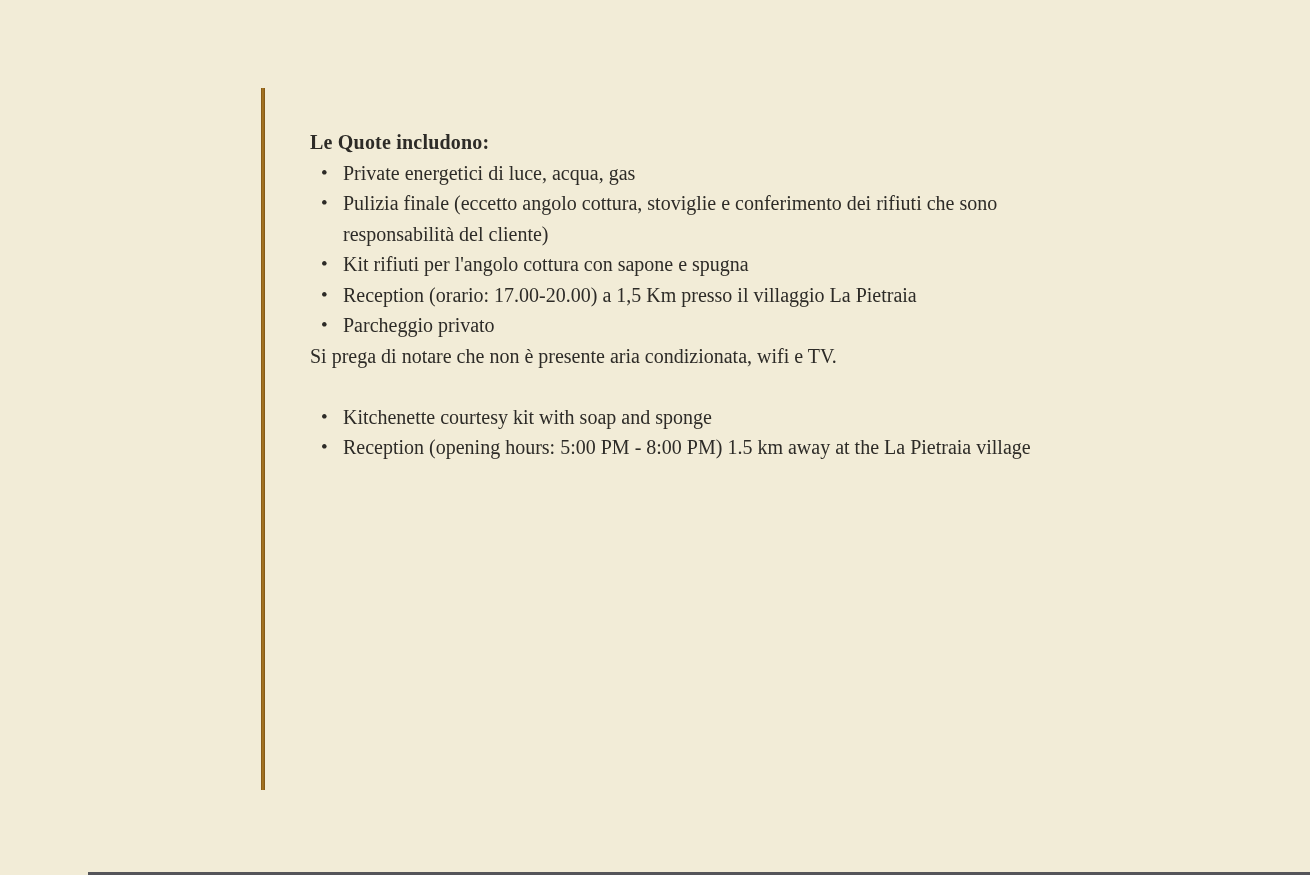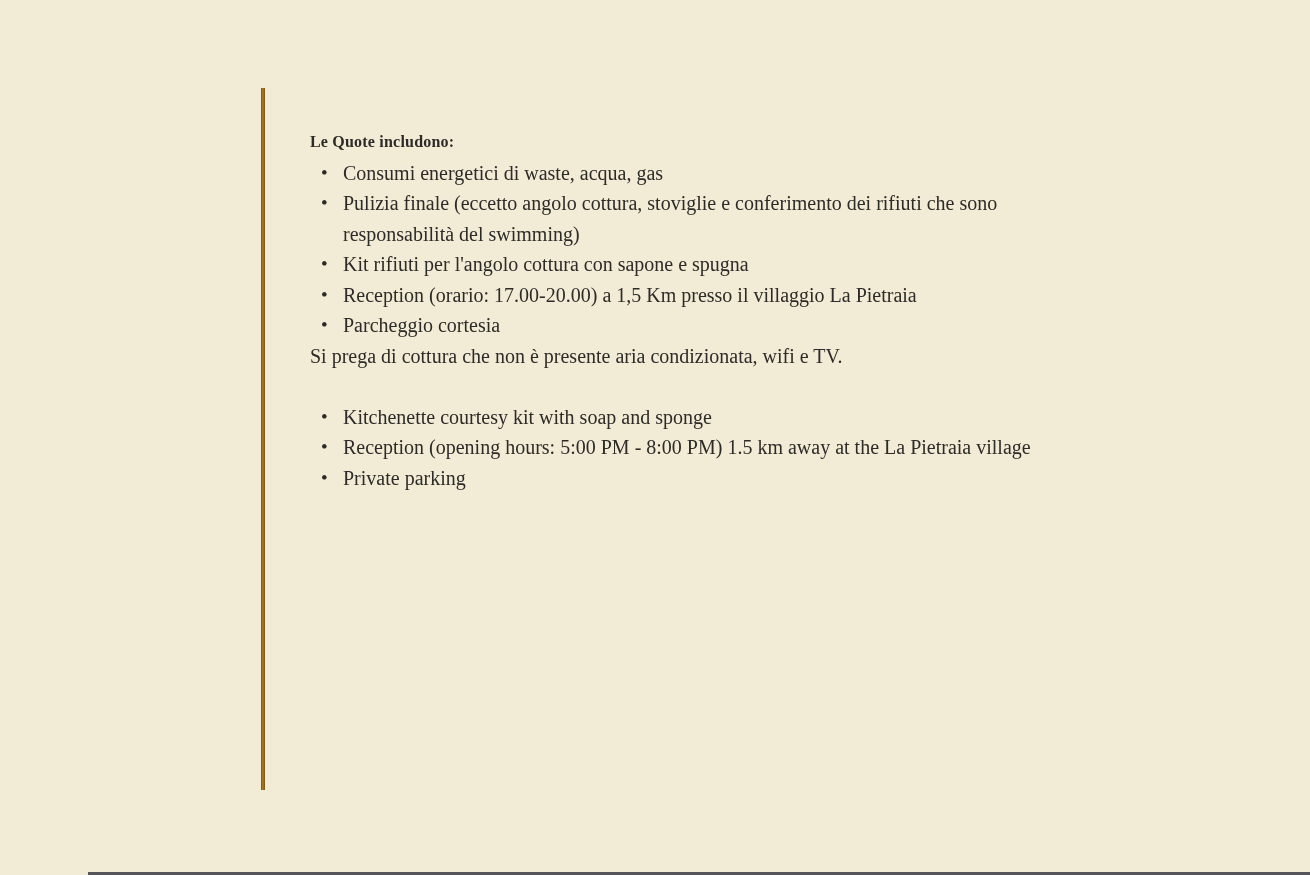--- a/index.html
+++ b/index.html
@@ -25,21 +25,21 @@
   }
   .content {
     position: absolute;
     left: 310px;
     top: 127px;
     width: 870px;
     font-size: 20px;
     line-height: 30.5px;
   }
   .section-heading {
-    font-size: 16px;
+    font-size: 20px;
     font-weight: bold;
     margin: 0;
     letter-spacing: 0.2px;
   }
   ul.bullet-list {
     list-style: none;
     margin: 0;
     padding: 0;
     width: 761px;
   }
@@ -72,32 +72,31 @@
 </head>
 <body>
 
 <div class="accent-line"></div>
 
 <div class="content">
 
   <section class="section">
     <h2 class="section-heading">Le Quote includono:</h2>
     <ul class="bullet-list">
-      <li>Consumi energetici di waste, acqua, gas</li>
-      <li>Pulizia finale (eccetto angolo cottura, stoviglie e conferimento dei rifiuti che sono responsabilità del swimming)</li>
+      <li>Private energetici di luce, acqua, gas</li>
+      <li>Pulizia finale (eccetto angolo cottura, stoviglie e conferimento dei rifiuti che sono responsabilità del cliente)</li>
       <li>Kit rifiuti per l'angolo cottura con sapone e spugna</li>
       <li>Reception (orario: 17.00-20.00) a 1,5 Km presso il villaggio La Pietraia</li>
-      <li>Parcheggio cortesia</li>
+      <li>Parcheggio privato</li>
     </ul>
-    <p class="section-note">Si prega di cottura che non è presente aria condizionata, wifi e TV.</p>
+    <p class="section-note">Si prega di notare che non è presente aria condizionata, wifi e TV.</p>
   </section>
 
   <section class="section">
     <ul class="bullet-list">
       <li>Kitchenette courtesy kit with soap and sponge</li>
       <li>Reception (opening hours: 5:00 PM - 8:00 PM) 1.5 km away at the La Pietraia village</li>
-      <li>Private parking</li>
     </ul>
   </section>
 
 </div>
 
 <div class="bottom-bar"></div>
 
 </body></html>

